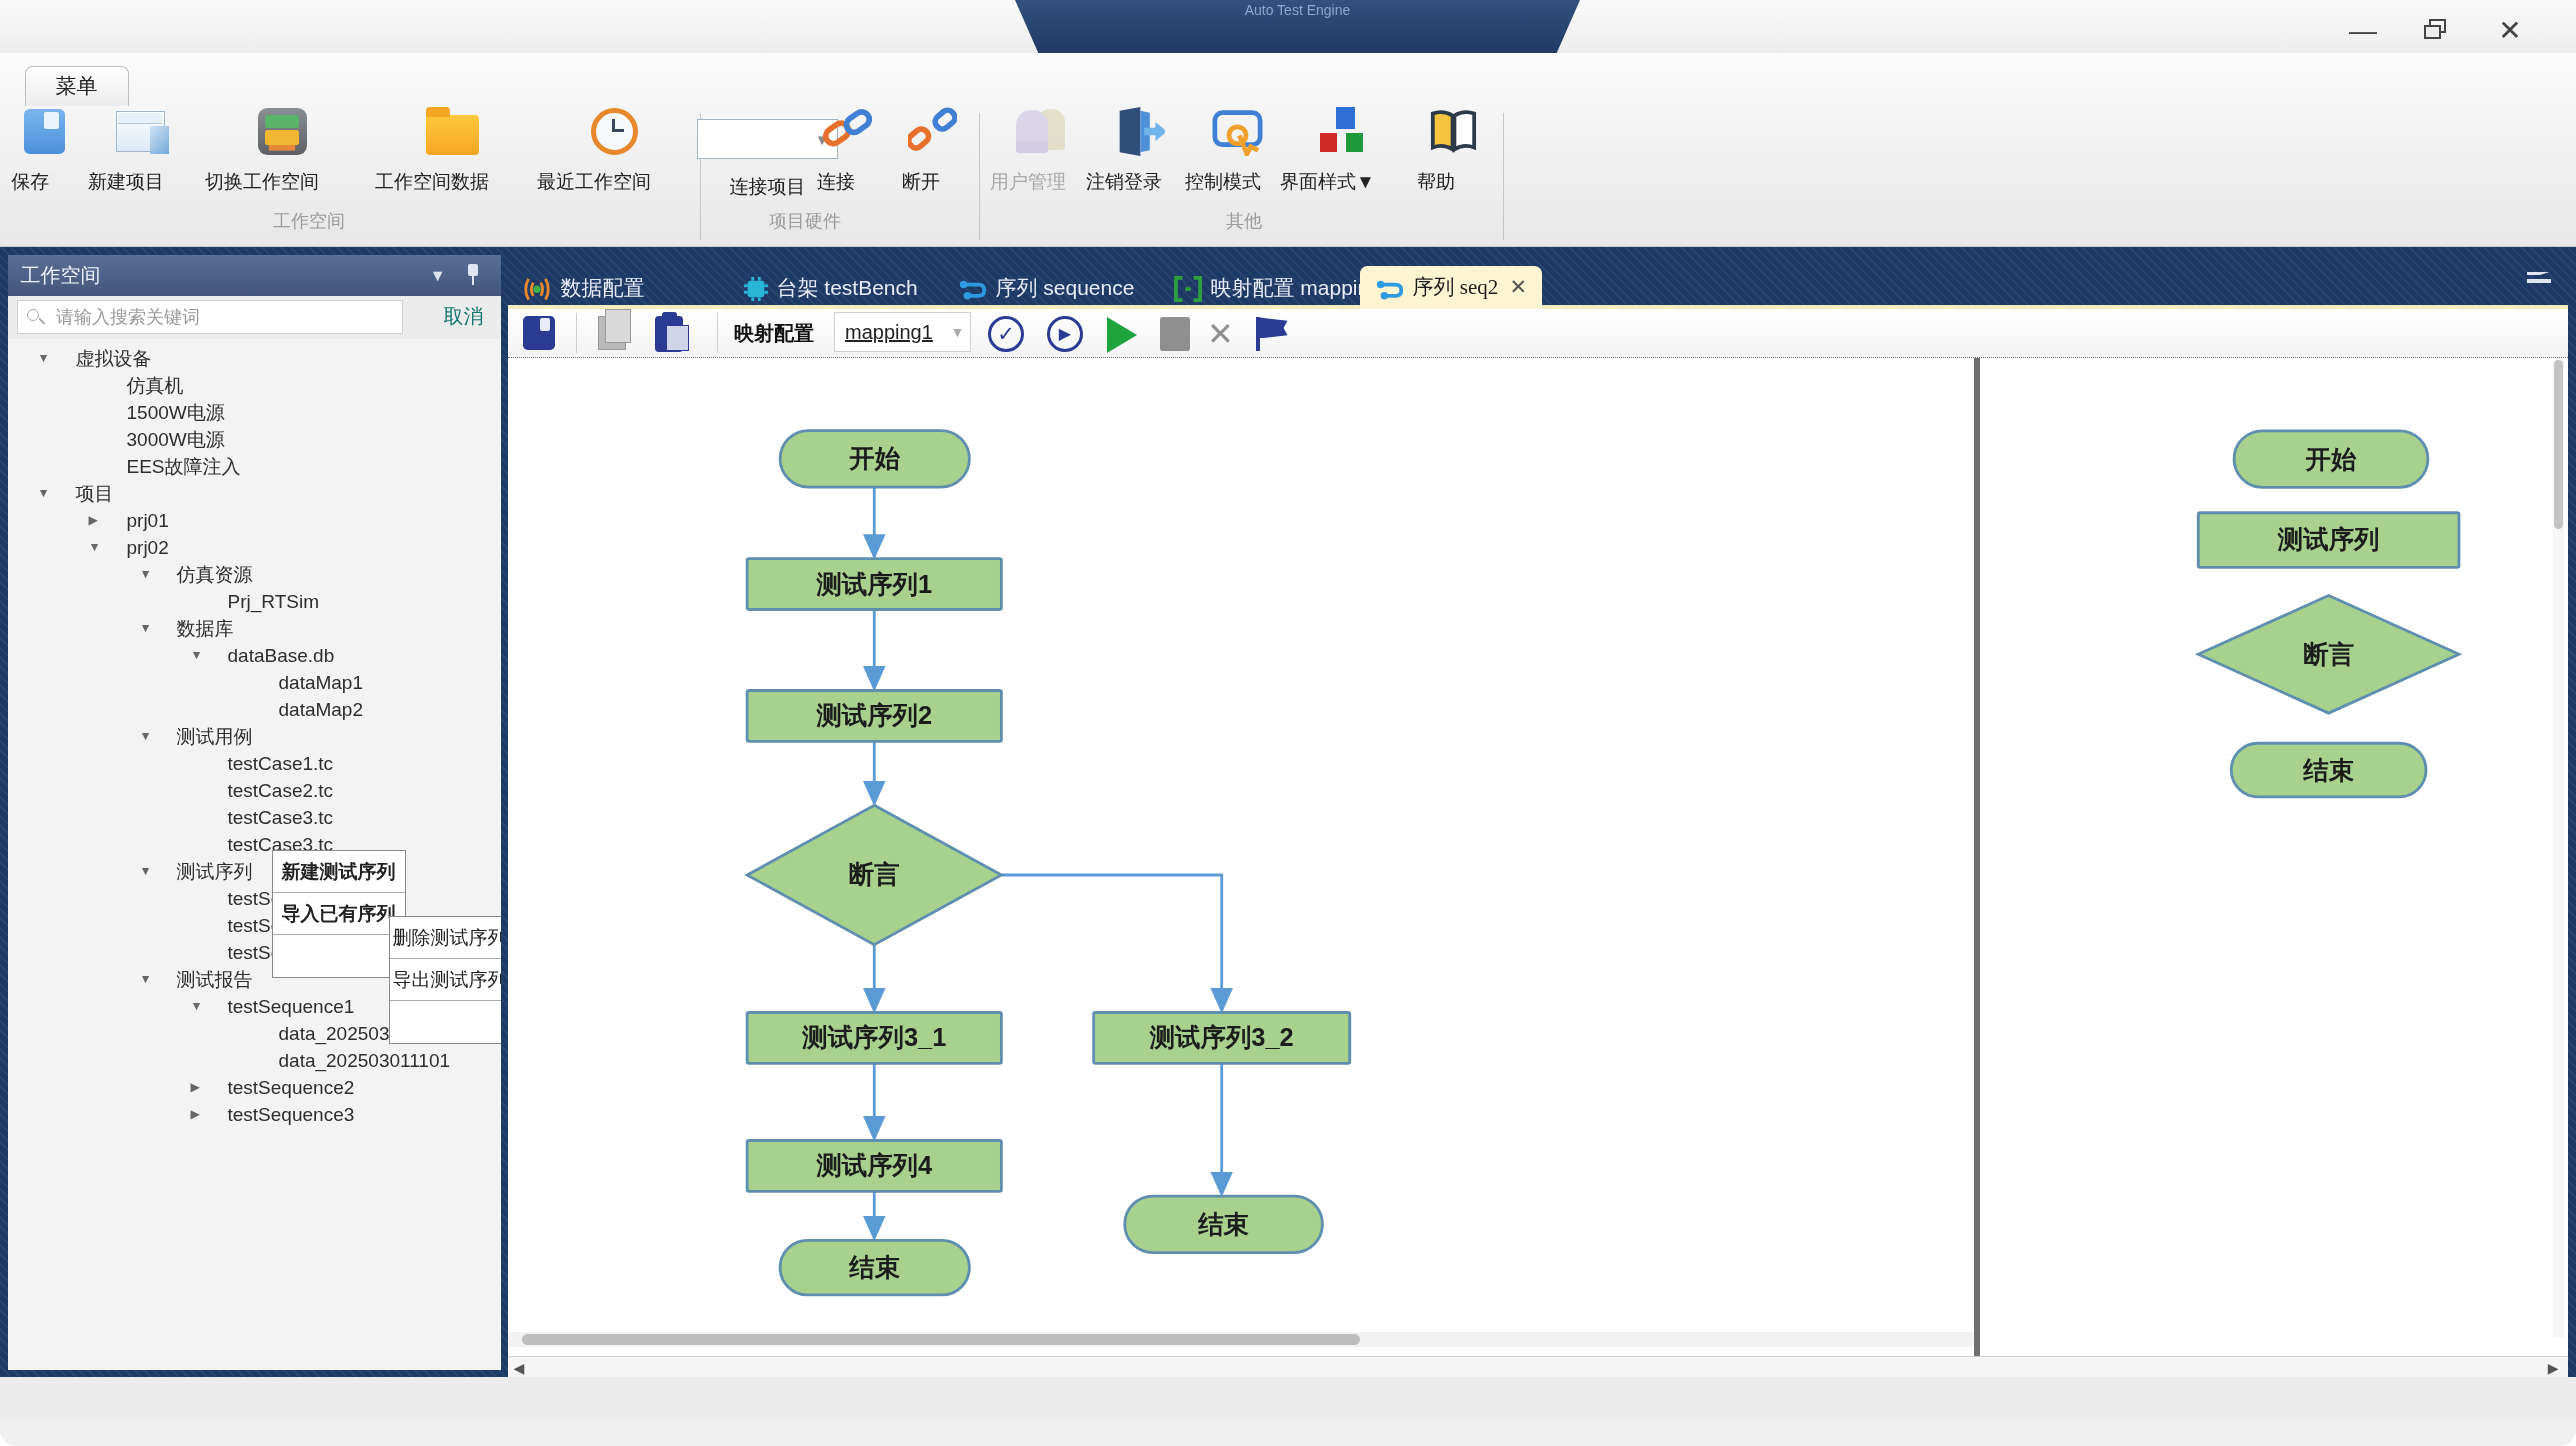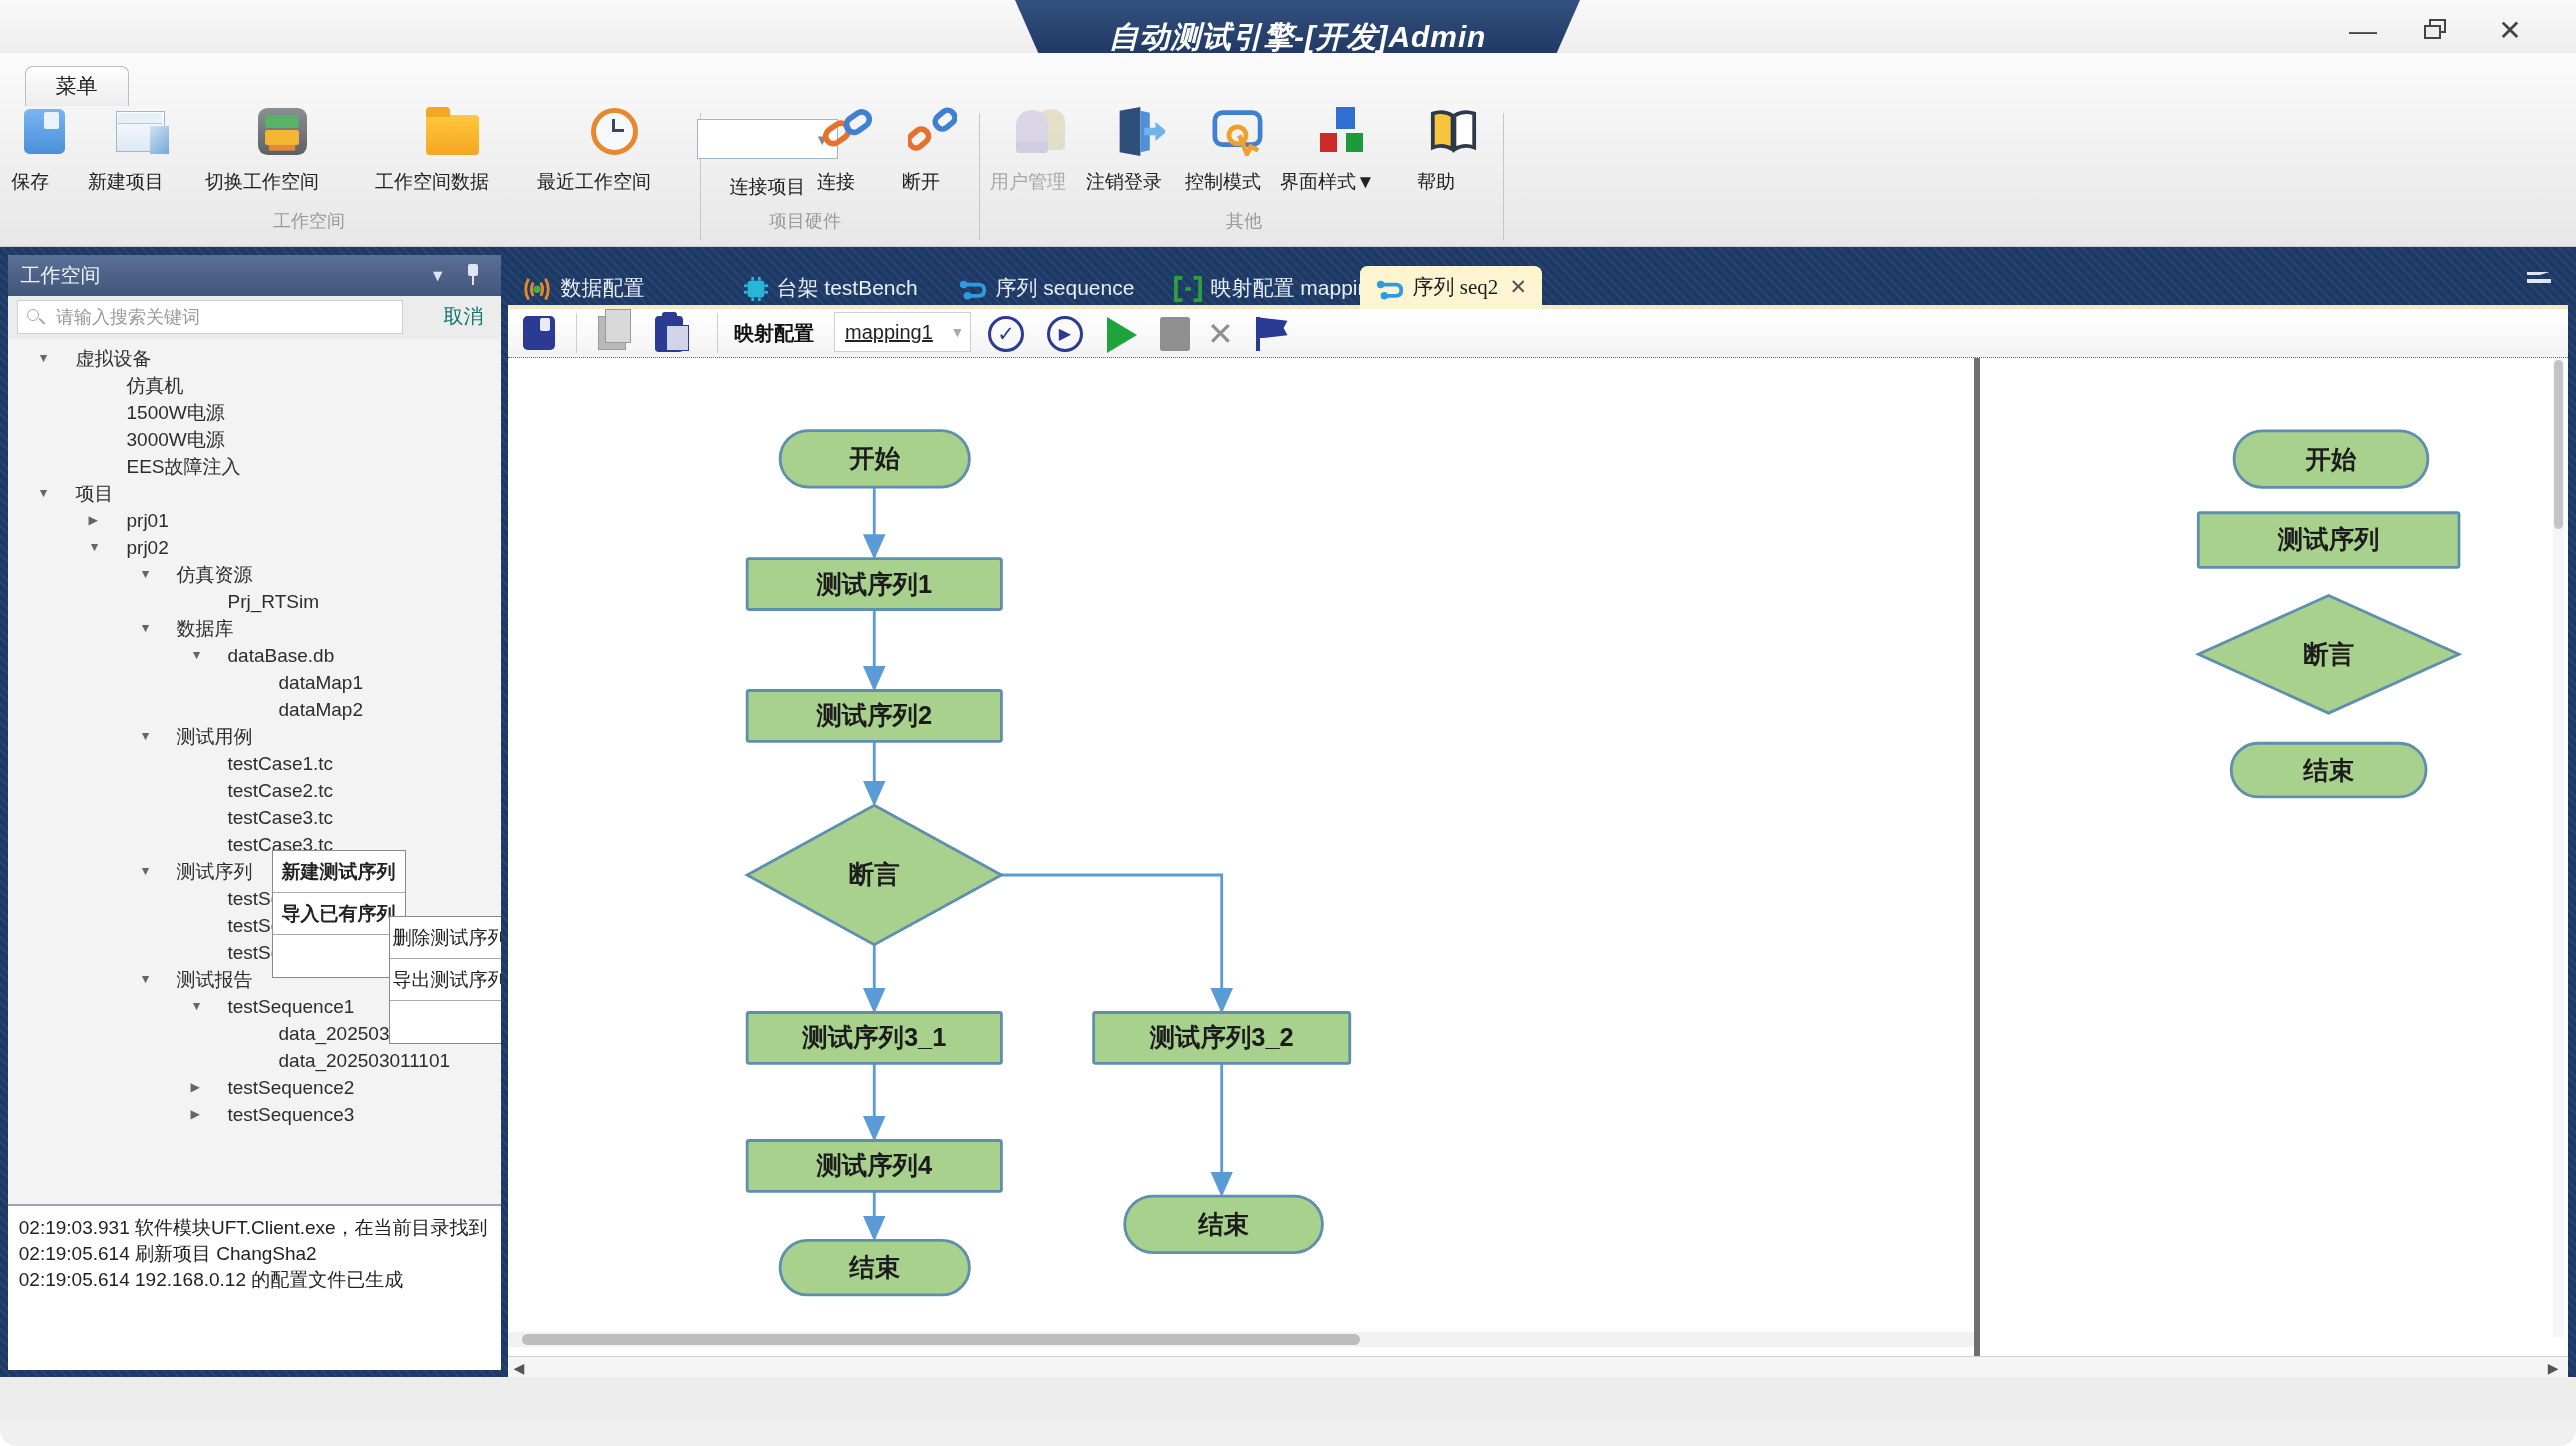--- a/index.html
+++ b/index.html
@@ -160,21 +160,20 @@
   
   .svgic { vertical-align:middle; }
 </style>
 </head>
 <body>
 
 <div class="app">
 
   <div class="titlebar">
     <div class="title-plate">
-      <div class="title-main">自动测试引擎-[开发]Admin</div>
       <div class="title-sub">Auto Test Engine</div>
     </div>
     <div class="winctl minbtn">—</div>
     <div class="winctl maxbtn"><span class="restore-glyph"><span></span><span></span></span></div>
     <div class="winctl closebtn">✕</div>
   </div>
 
   <div class="ribbon">
     <div class="menu-tab">菜单</div>
 
@@ -422,25 +421,20 @@
           <div class="ctx-item">新建测试序列</div>
           <div class="ctx-item">导入已有序列</div>
           <div class="ctx-item"></div>
         </div>
       <div class="ctx-menu menu2" id="menu2">
           <div class="ctx-item">删除测试序列</div>
           <div class="ctx-item">导出测试序列</div>
           <div class="ctx-item"></div>
         </div>
 
-      <div class="log" id="log">
-          <div>02:19:03.931 软件模块UFT.Client.exe，在当前目录找到</div>
-          <div>02:19:05.614 刷新项目 ChangSha2</div>
-          <div>02:19:05.614 192.168.0.12 的配置文件已生成</div>
-        </div>
     </div>
 
     <div class="main">
       <div class="tabbar">
         <div class="tab" style="left:13px;">
           <svg class="ticon" width="32" height="24.5" viewBox="0 0 34 26">
             <path d="M8 2 Q2 13 8 24" fill="none" stroke="#e8882d" stroke-width="3"></path>
             <path d="M13 6 Q9 13 13 20" fill="none" stroke="#e8882d" stroke-width="3"></path>
             <circle cx="17" cy="13" r="4" fill="#3fae4a"></circle>
             <path d="M21 6 Q25 13 21 20" fill="none" stroke="#e8882d" stroke-width="3"></path>

